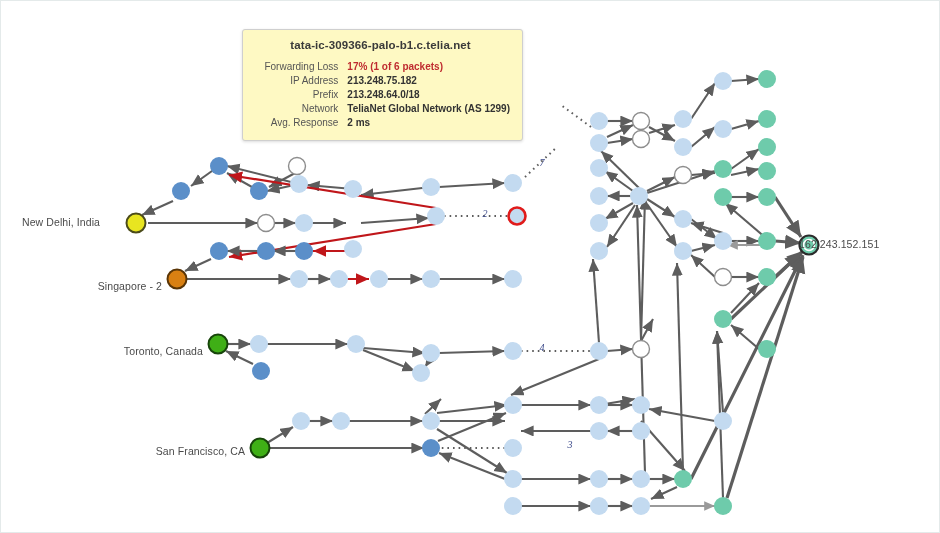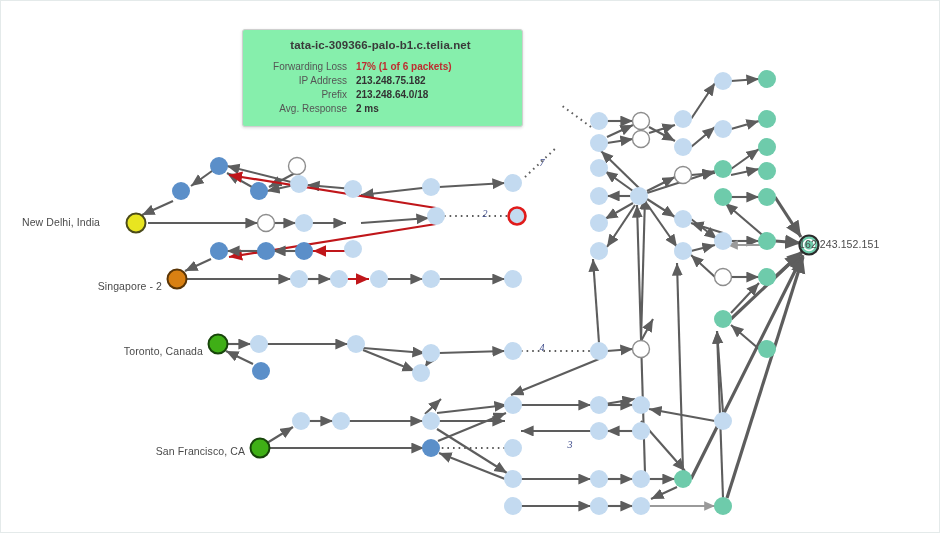--- a/index.html
+++ b/index.html
@@ -32,21 +32,21 @@
     fill:#3c4a8a;
     font-family:"Liberation Serif", serif;
     font-style:italic;
   }
 
   
   #tooltip{
     position:absolute;
     left:241px;top:28px;
     width:281px;
-    background:#86efac;
+    background:#fef9c3;
     border:1px solid #cfcfcf;
     border-radius:3px;
     box-shadow:0 1px 3px rgba(0,0,0,.14);
     padding:9px 12px 11px 8px;
     box-sizing:border-box;
   }
   #tooltip .tt-title{
     text-align:center;
     font-size:11.5px;
     font-weight:bold;
@@ -314,20 +314,24 @@
           </tr>
           <tr>
             <td class="k">IP Address</td>
             <td class="v">213.248.75.182</td>
           </tr>
           <tr>
             <td class="k">Prefix</td>
             <td class="v">213.248.64.0/18</td>
           </tr>
           <tr>
+            <td class="k">Network</td>
+            <td class="v">TeliaNet Global Network (AS 1299)</td>
+          </tr>
+          <tr>
             <td class="k">Avg. Response</td>
             <td class="v">2 ms</td>
           </tr>
         </tbody>
     </table>
   </div>
 
 </div>
 
 </body></html>

